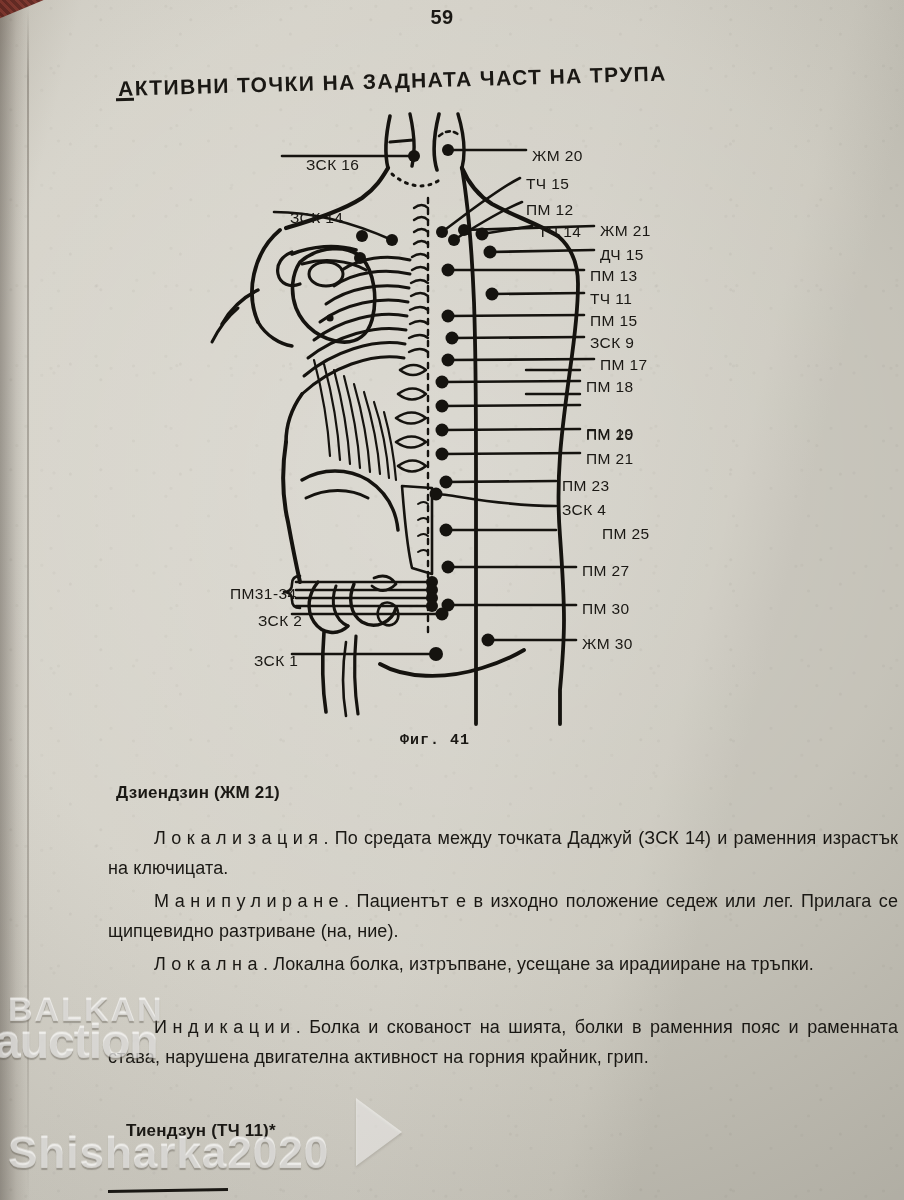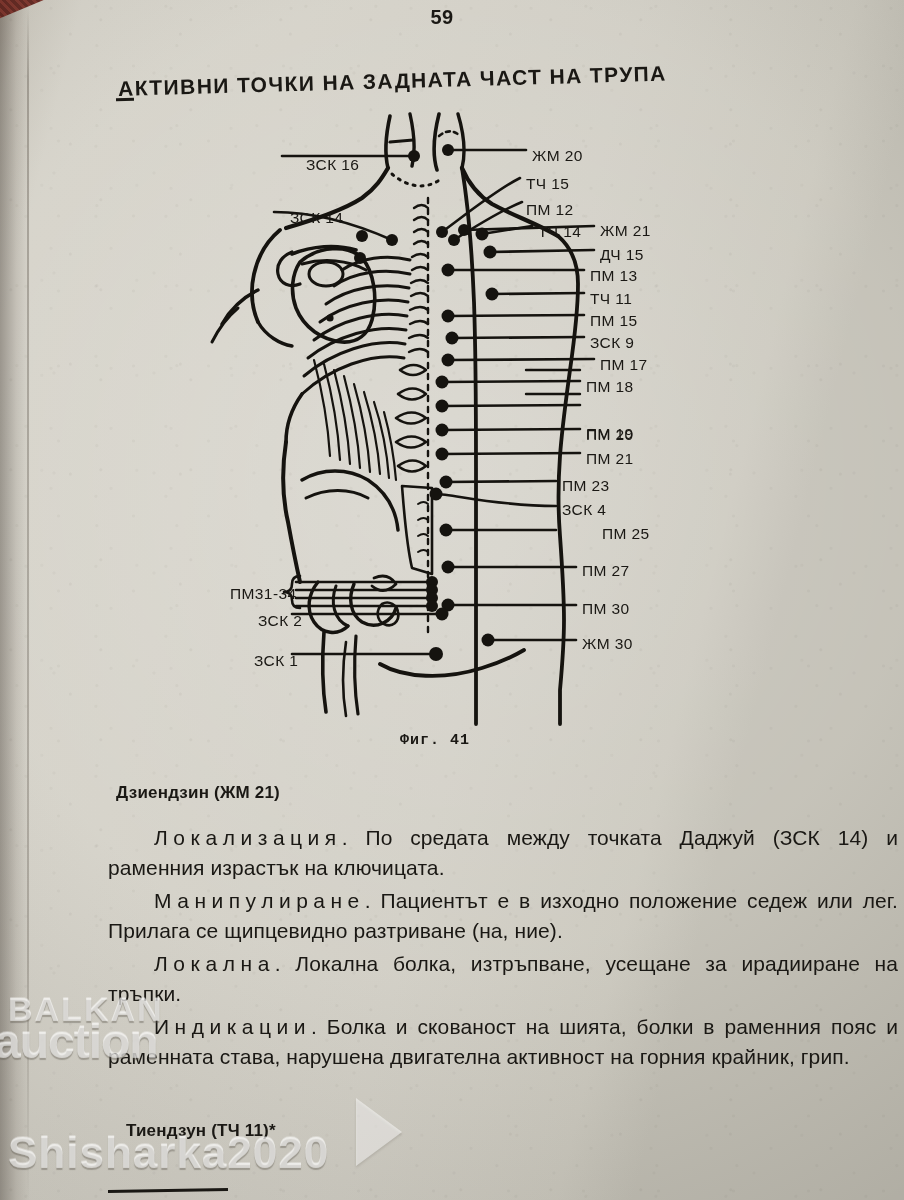--- a/index.html
+++ b/index.html
@@ -68,21 +68,21 @@
     font-family:"Liberation Mono", monospace;
     font-size:15px;font-weight:700;letter-spacing:1px;
   }
   .sect-head{
     position:absolute;font-size:17px;font-weight:700;letter-spacing:.2px;
   }
   #sect1{left:116px;top:783px;}
   #sect2{left:126px;top:1121px;}
   .para{
     position:absolute;left:108px;width:790px;
-    font-size:21px;line-height:30px;letter-spacing:.1px;
+    font-size:18px;line-height:30px;letter-spacing:.1px;
     text-align:justify;
   }
   #p1{top:823px;}
   #p2{top:886px;}
   #p3{top:949px;}
   #p4{top:1012px;}
   #p5{top:1150px;}
   .spaced{letter-spacing:5.5px;}
   .indent{display:inline-block;width:46px;}
   #bottom-rule{

